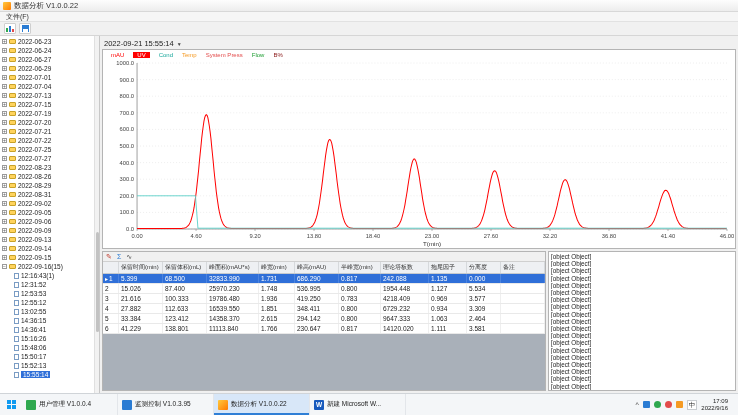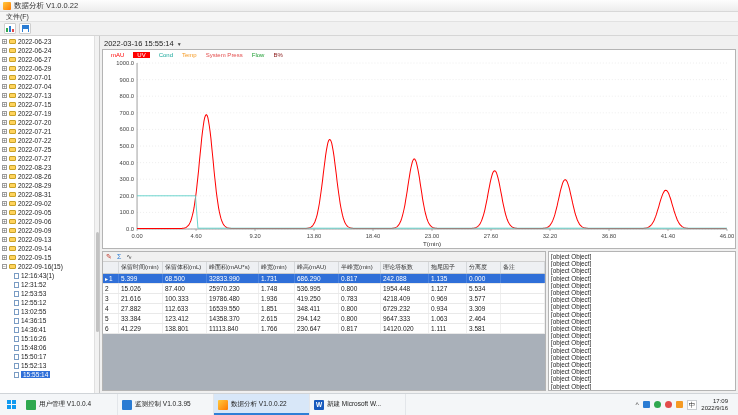--- a/index.html
+++ b/index.html
@@ -341,21 +341,21 @@
           </div>
         </div>
       <div class="sidebar-scroll">
         <div class="sidebar-thumb"></div>
       </div>
     </div>
 
     <div class="main">
 
       <div class="main-header">
-        <span class="dt">2022-03-16 15:55:14</span>
+        <span class="dt">2022-09-21 15:55:14</span>
         <span class="dd">▼</span>
       </div>
 
       <div class="chart-wrap">
         <div class="chart-legend" id="chart-legend">
             <span style="color: rgb(255, 0, 0);">mAU</span>
             <span style="background: rgb(255, 0, 0); color: rgb(255, 255, 255); padding: 0px 4px;">UV</span>
             <span style="color: rgb(23, 167, 155);">Cond</span>
             <span style="color: rgb(245, 154, 35);">Temp</span>
             <span style="color: rgb(227, 75, 75);">System Press</span>

